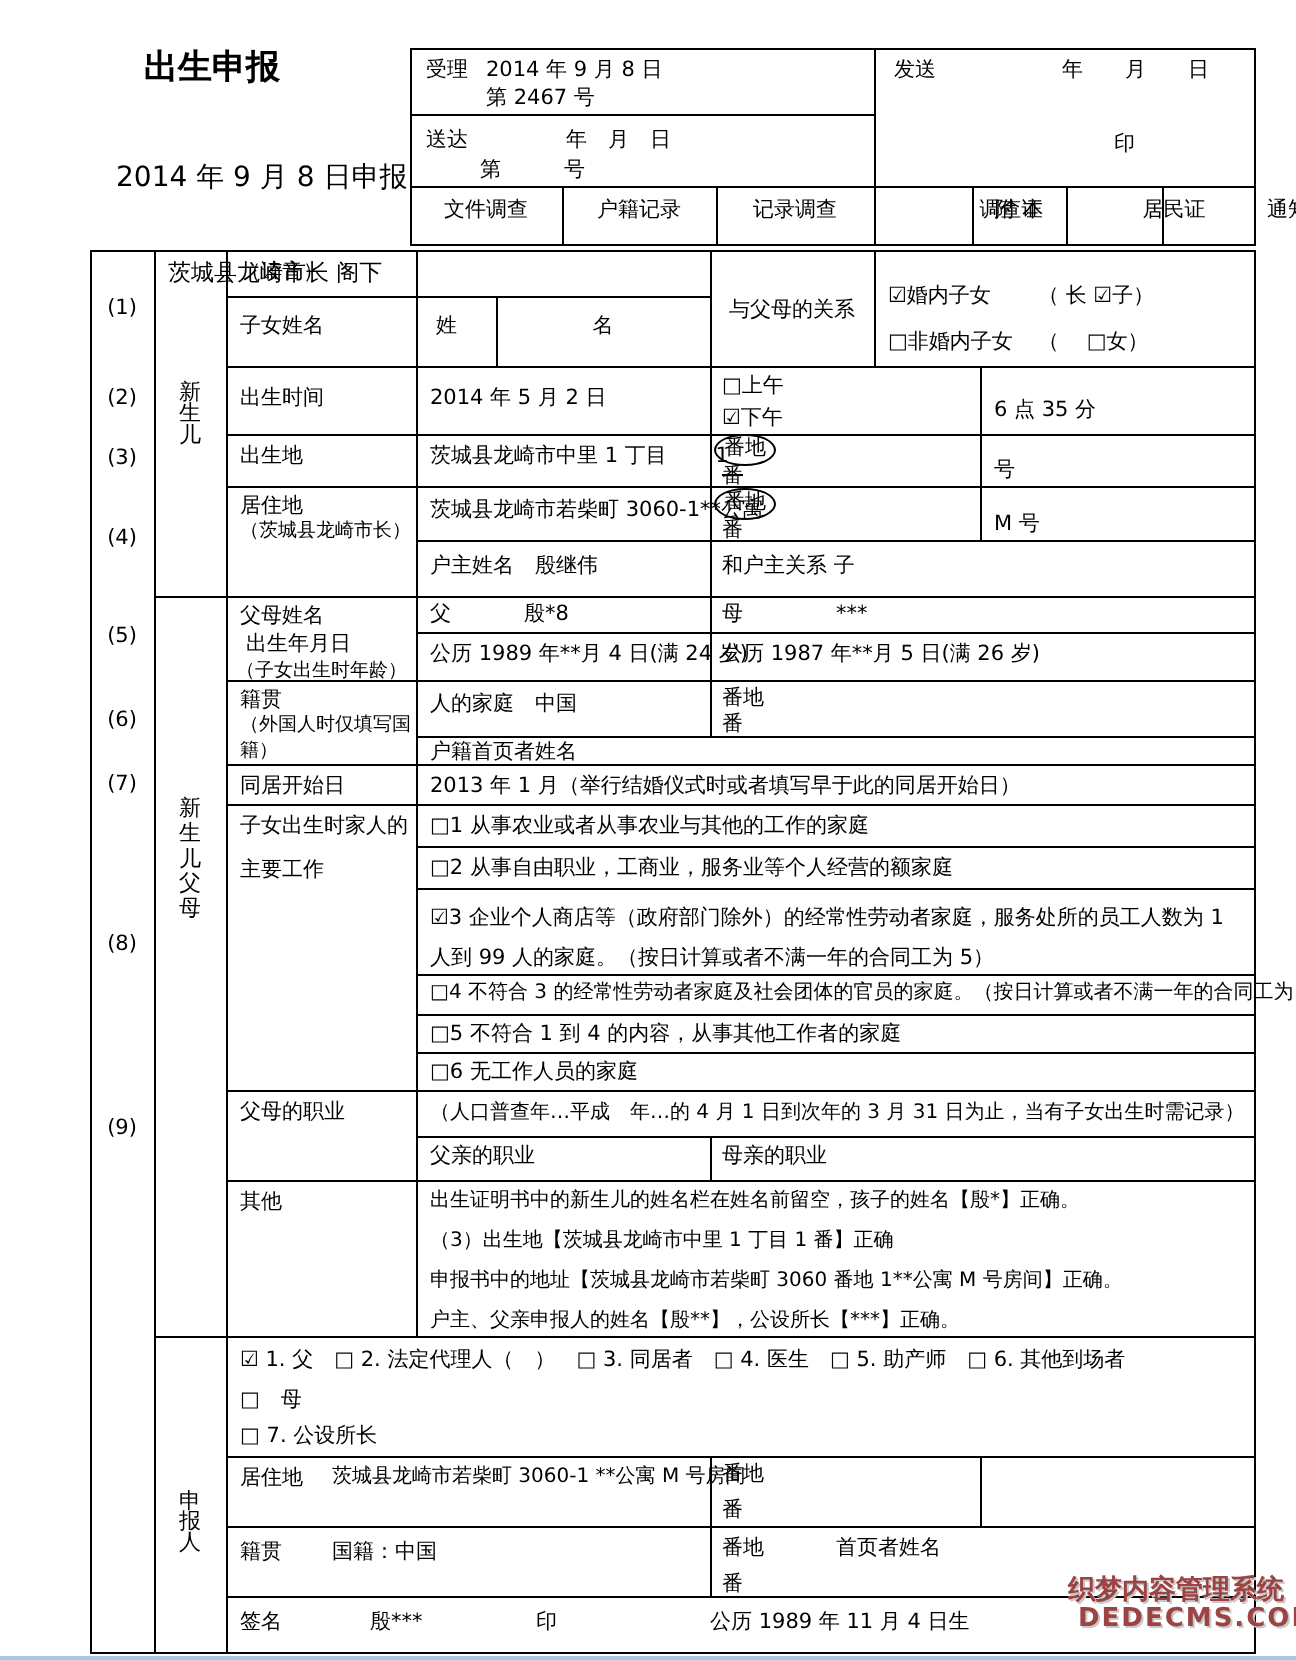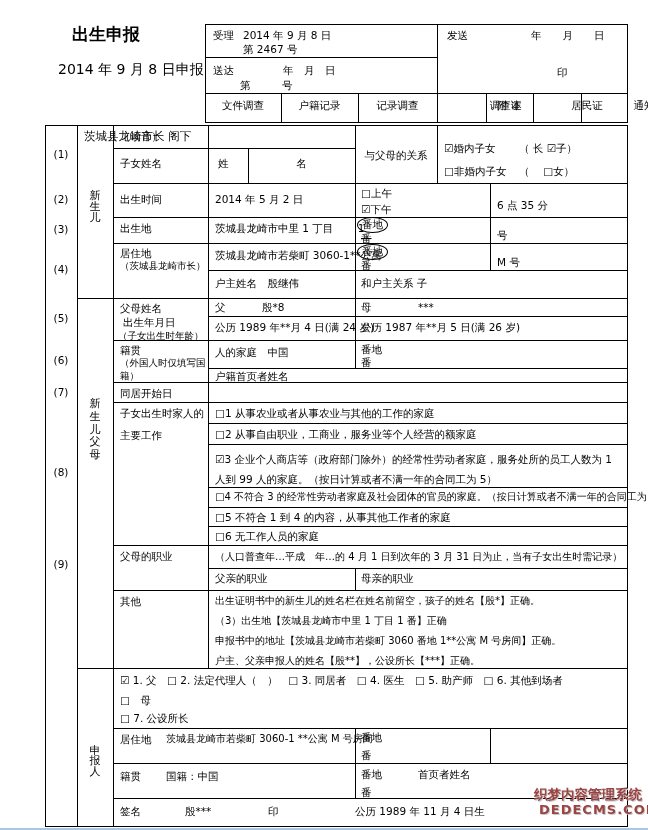--- a/index.html
+++ b/index.html
@@ -3,21 +3,21 @@
 <meta charset="utf-8">
 <style>
   html,body{margin:0;padding:0;background:#fff;}
   .page{position:relative;width:648px;height:830px;background:#fff;overflow:hidden;
         font-family:"DejaVu Sans","Liberation Sans",sans-serif;color:#000;}
   .ln{position:absolute;background:#000;}
   .txt{position:absolute;font-size:10.5px;line-height:1.25;white-space:nowrap;}
   .sm{font-size:9.5px;}
   .ctr{text-align:center;}
   .title{font-size:17px;font-weight:bold;}
-  .mid{font-size:14px;}
+  .mid{font-size:14px;margin-top:20px;}
   .addr{font-size:11.5px;margin-top:32px;}
   .vtx{position:absolute;writing-mode:vertical-lr;text-orientation:upright;
        font-size:11px;letter-spacing:11px;line-height:1;}
   .vtx2{letter-spacing:13px;}
   .circle{border:1px solid #000;border-radius:50%;padding:0 4px 1px 4px;}
   .strike{text-decoration:line-through;}
   .wrap{white-space:normal;width:406px;line-height:20px;}
   .wm{position:absolute;font-weight:bold;color:#9c4343;text-shadow:1px 1px 0 #c9c9c9;}
   .blueline{position:absolute;left:0;bottom:0;width:648px;height:2px;background:#a9c8e6;}
 </style>
@@ -155,20 +155,21 @@
 
   <div class="txt" style="left:120px;top:344px;">籍贯</div>
   <div class="txt sm" style="left:120px;top:357px;">（外国人时仅填写国</div>
   <div class="txt sm" style="left:120px;top:370px;">籍）</div>
   <div class="txt" style="left:215px;top:346px;">人的家庭　中国</div>
   <div class="txt" style="left:361px;top:343px;">番地</div>
   <div class="txt" style="left:361px;top:356px;">番</div>
   <div class="txt" style="left:215px;top:370px;">户籍首页者姓名</div>
 
   <div class="txt" style="left:120px;top:387px;">同居开始日</div>
+  <div class="txt" style="left:215px;top:387px;">2013 年 1 月（举行结婚仪式时或者填写早于此的同居开始日）</div>
 
   <div class="txt" style="left:120px;top:407px;">子女出生时家人的</div>
   <div class="txt" style="left:120px;top:429px;">主要工作</div>
   <div class="txt" style="left:215px;top:407px;">□1 从事农业或者从事农业与其他的工作的家庭</div>
   <div class="txt" style="left:215px;top:428px;">□2 从事自由职业，工商业，服务业等个人经营的额家庭</div>
   <div class="txt wrap" style="left:215px;top:449px;">☑3 企业个人商店等（政府部门除外）的经常性劳动者家庭，服务处所的员工人数为 1 人到 99 人的家庭。（按日计算或者不满一年的合同工为 5）</div>
   <div class="txt" style="left:215px;top:491px;font-size:10px;">□4 不符合 3 的经常性劳动者家庭及社会团体的官员的家庭。（按日计算或者不满一年的合同工为 5）</div>
   <div class="txt" style="left:215px;top:511px;">□5 不符合 1 到 4 的内容，从事其他工作者的家庭</div>
   <div class="txt" style="left:215px;top:530px;">□6 无工作人员的家庭</div>
 

